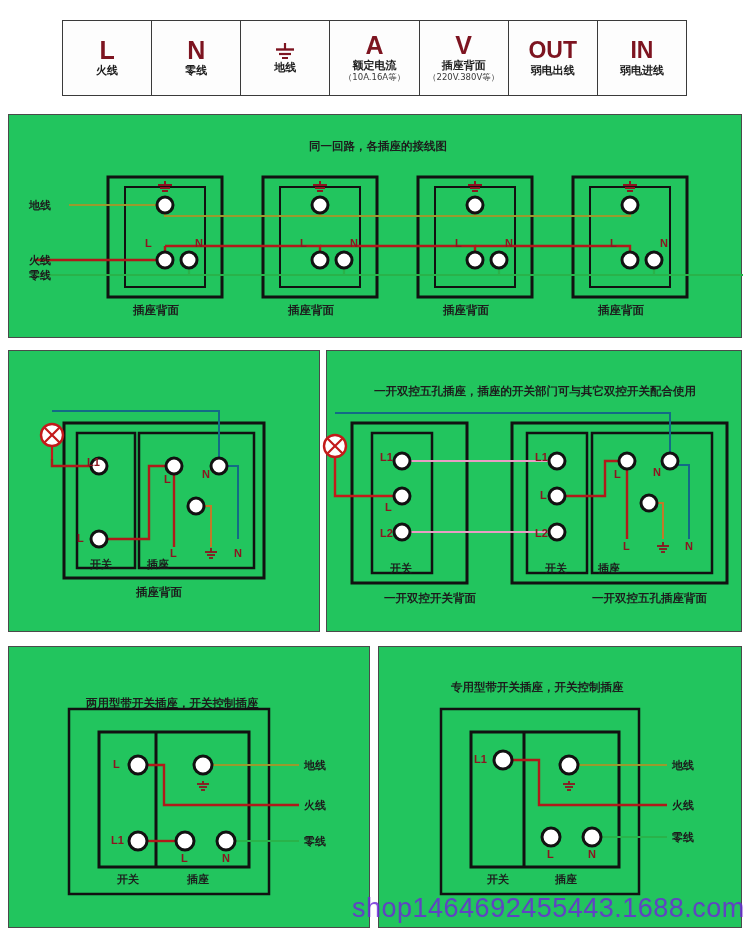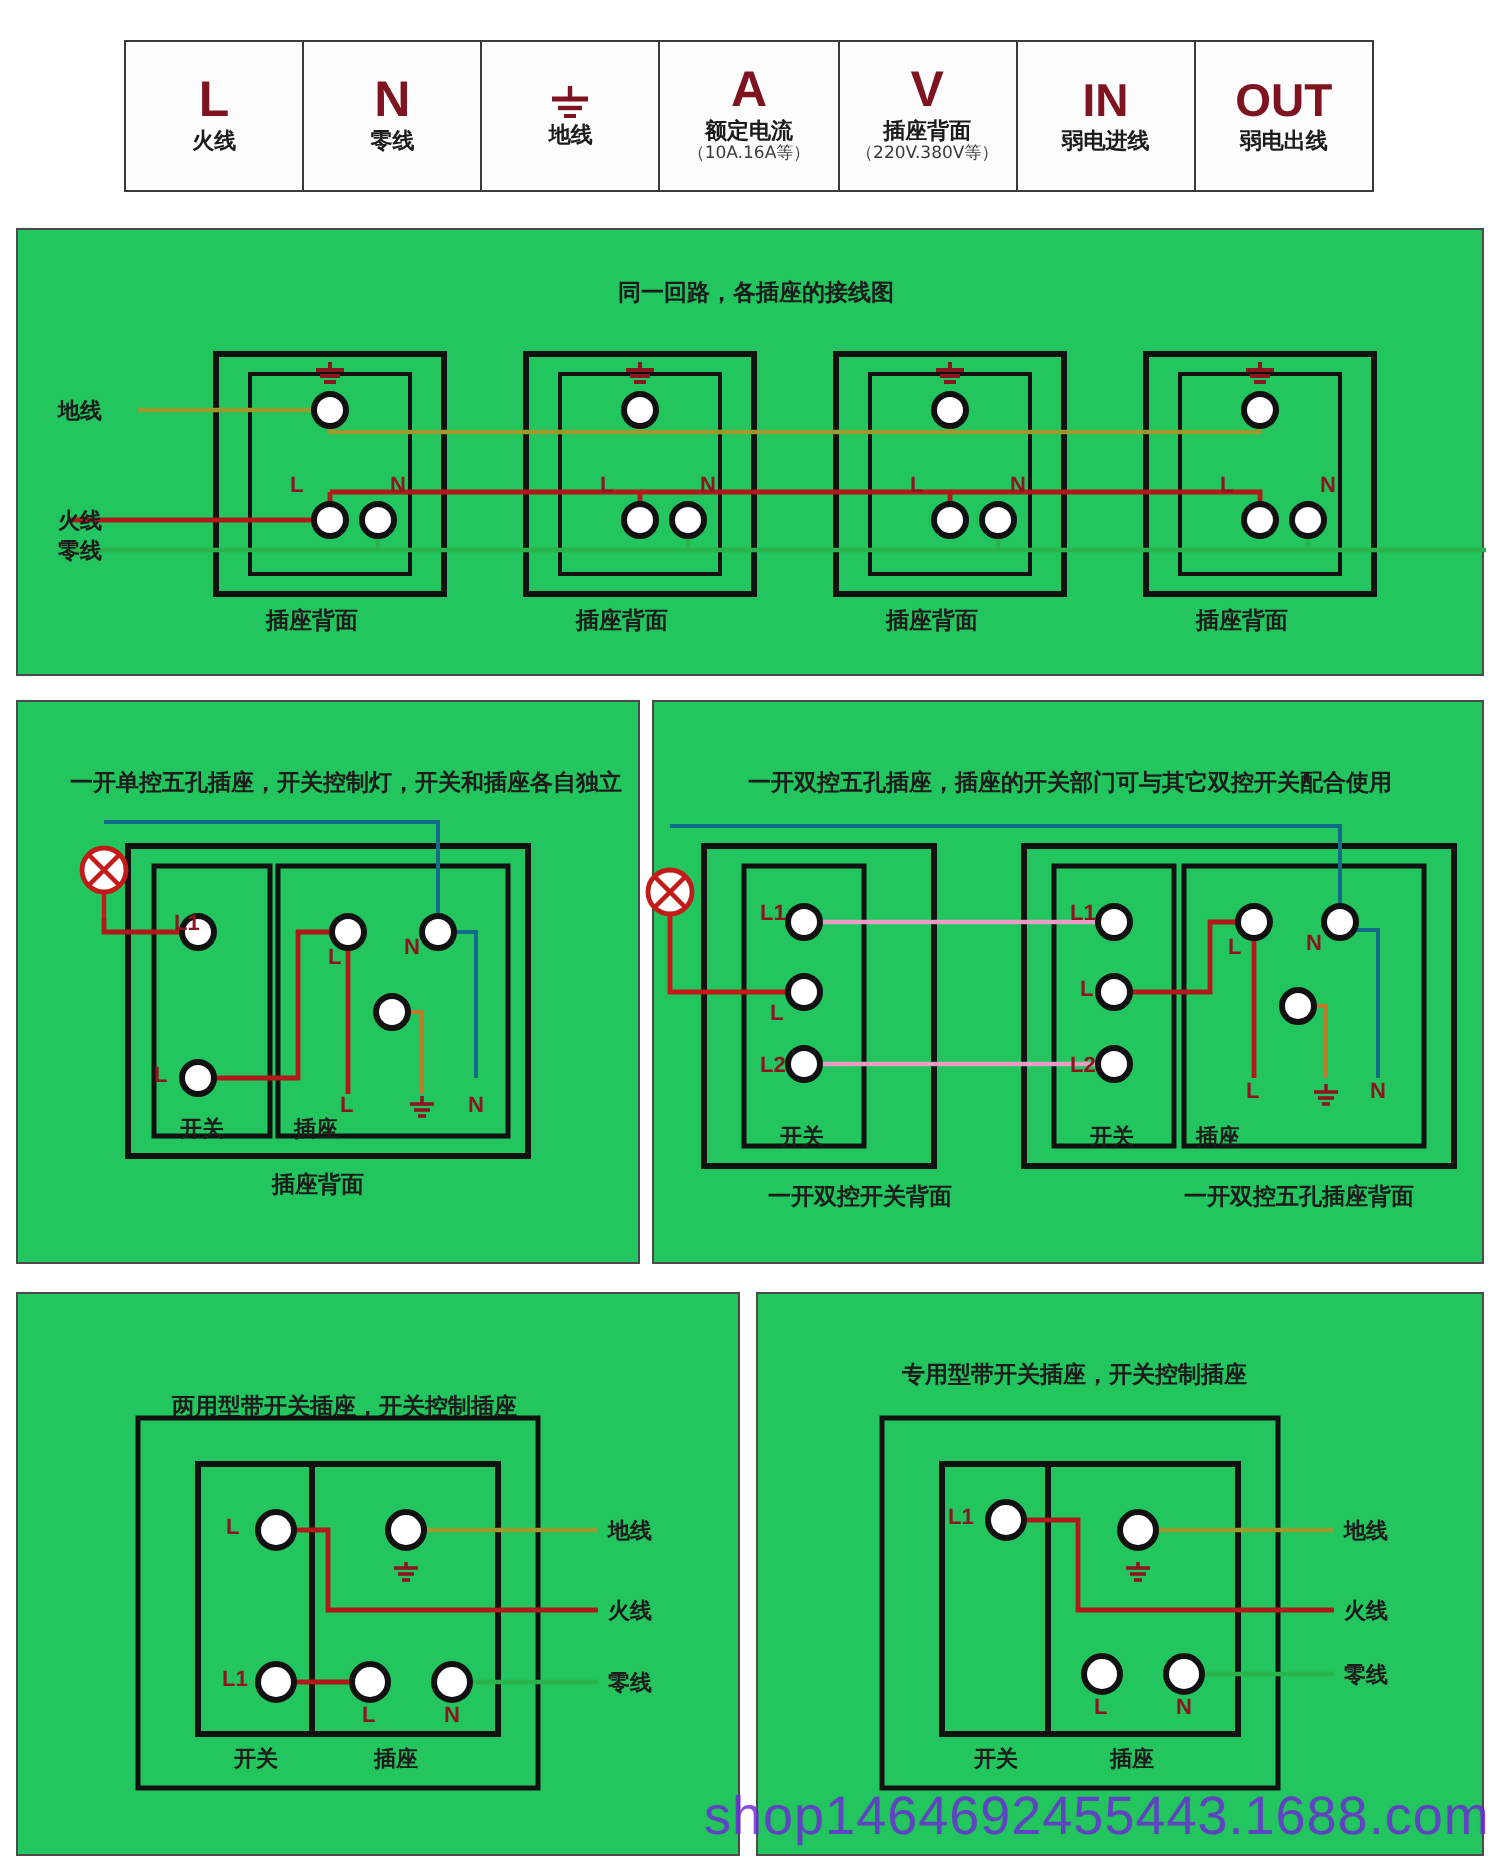--- a/index.html
+++ b/index.html
@@ -112,27 +112,27 @@
       <div class="legend-sub cn">（10A.16A等）</div>
     </div>
 
     <div class="legend-cell">
       <div class="legend-sym">V</div>
       <div class="legend-name cn">插座背面</div>
       <div class="legend-sub cn">（220V.380V等）</div>
     </div>
 
     <div class="legend-cell">
+      <div class="legend-sym wide">OUT</div>
+      <div class="legend-name cn">弱电出线</div>
+    </div>
+
+    <div class="legend-cell">
       <div class="legend-sym wide">IN</div>
       <div class="legend-name cn">弱电进线</div>
-    </div>
-
-    <div class="legend-cell">
-      <div class="legend-sym wide">OUT</div>
-      <div class="legend-name cn">弱电出线</div>
     </div>
   </div>
 
   <div class="panel" id="panel1">
     <div class="panel-title cn" style="left:300px; top:24px;">同一回路，各插座的接线图</div>
 
     <svg class="wires" width="734" height="224" viewBox="0 0 734 224">
 
       <g stroke="#111" fill="none">
         <rect x="99" y="62" width="114" height="120" stroke-width="3"></rect>
@@ -230,21 +230,20 @@
     <div class="lbl red" style="left:601px; top:122px;">L</div>
     <div class="lbl red" style="left:651px; top:122px;">N</div>
 
     <div class="lbl cap cn" style="left:124px; top:188px;">插座背面</div>
     <div class="lbl cap cn" style="left:279px; top:188px;">插座背面</div>
     <div class="lbl cap cn" style="left:434px; top:188px;">插座背面</div>
     <div class="lbl cap cn" style="left:589px; top:188px;">插座背面</div>
   </div>
 
   <div class="panel" id="panel2">
-    <div class="panel-title cn" style="left:26px; top:33px;">一开单控五孔插座，开关控制灯，开关和插座各自独立</div>
 
     <svg class="wires" width="312" height="282" viewBox="0 0 312 282">
 
       <g stroke="#111" fill="none">
         <rect x="55" y="72" width="200" height="155" stroke-width="3"></rect>
         <rect x="68" y="82" width="58" height="135" stroke-width="2.5"></rect>
         <rect x="130" y="82" width="115" height="135" stroke-width="2.5"></rect>
       </g>
 
       <g stroke="#136b86" stroke-width="2" fill="none">

